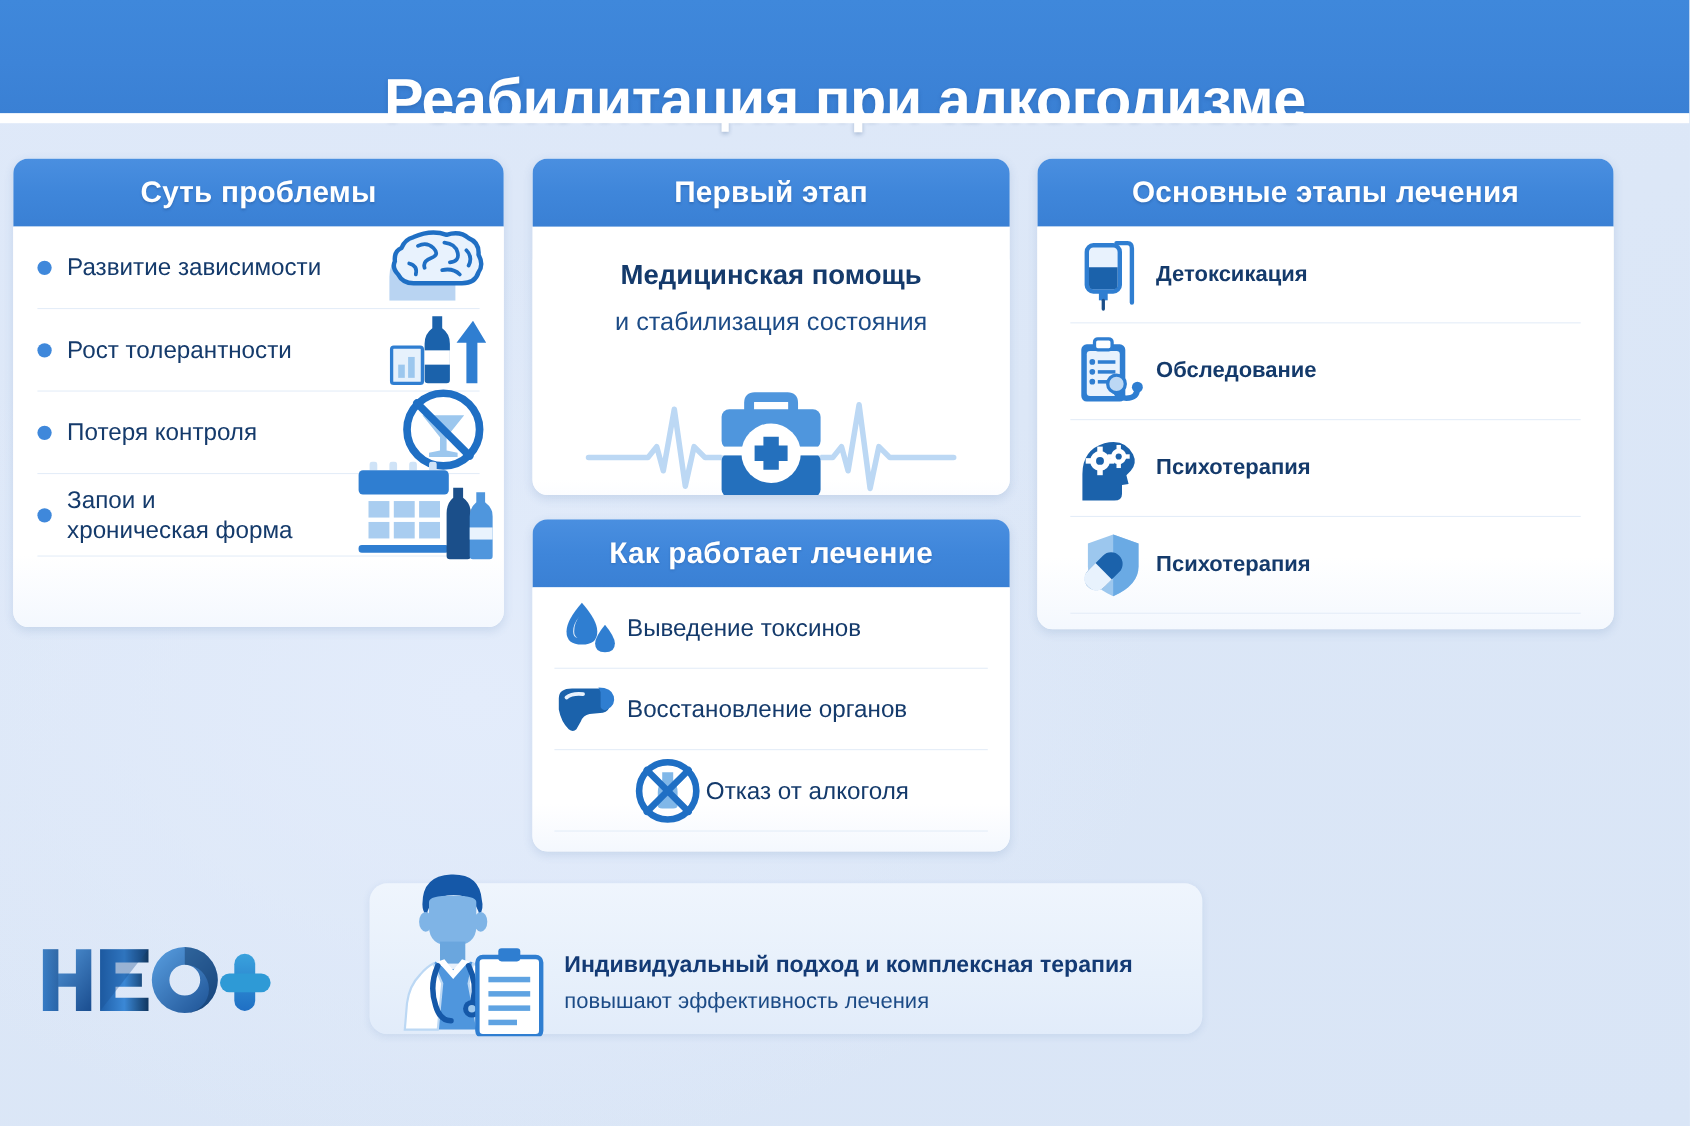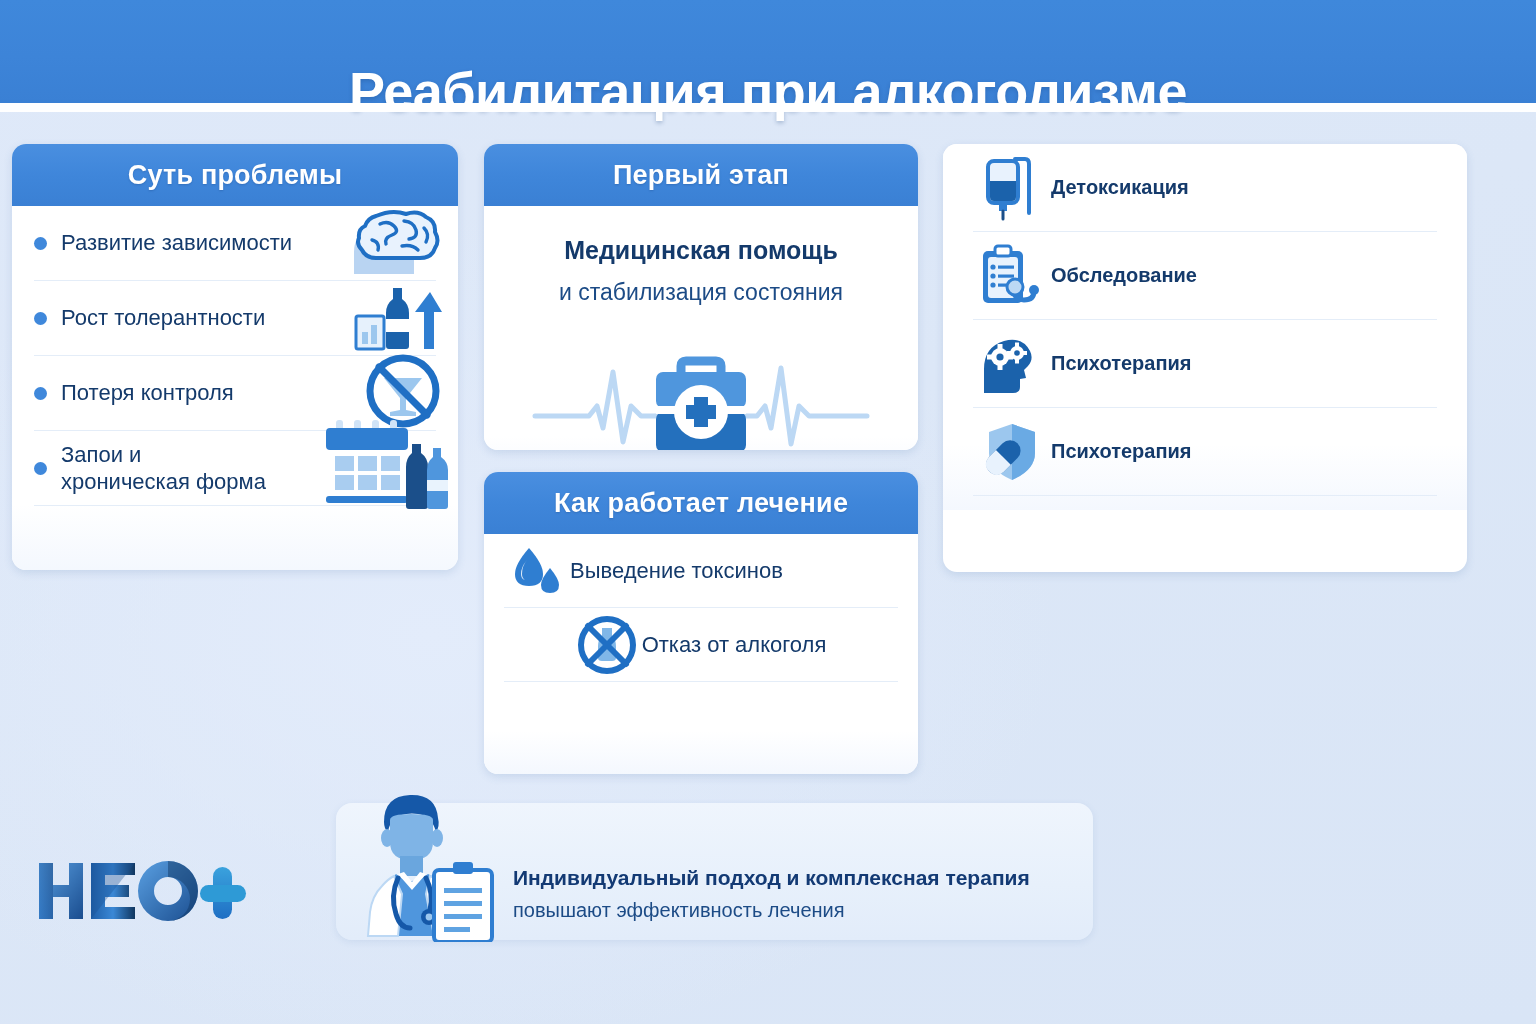--- a/index.html
+++ b/index.html
@@ -360,38 +360,51 @@
         <span class="how-icon">
           <svg width="52" height="50" viewBox="0 0 52 50">
             <path d="M20 2 Q34 18 34 28 Q34 40 20 40 Q6 40 6 28 Q6 18 20 2 Z" fill="#2f7ed1"></path>
             <path d="M13 28 Q13 20 18 14 Q12 21 12 28 Q12 33 16 34 Q13 32 13 28 Z" fill="#ffffff" opacity="0.85"></path>
             <path d="M41 22 Q50 33 50 39 Q50 47 41 47 Q32 47 32 39 Q32 33 41 22 Z" fill="#2f7ed1"></path>
           </svg>
         </span>
         <span class="how-label">Выведение токсинов</span>
       </div>
 
+      <div class="how-row">
+        <span class="how-icon">
+          <svg width="58" height="44" viewBox="0 0 58 44">
+            <path d="M2 12 Q2 3 14 3 L38 3 Q48 3 48 11 L48 18 Q48 24 42 25 L30 26 Q24 27 22 33 L18 40 Q15 43 11 40 Q4 33 2 22 Z" fill="#1b62ab"></path>
+            <path d="M38 2 Q50 2 52 10 Q54 18 46 22 Q42 24 40 20 L40 6 Z" fill="#2f7ed1"></path>
+            <path d="M9 11 Q14 7 24 8" fill="none" stroke="#e8f2fd" stroke-width="3.5" stroke-linecap="round"></path>
+          </svg>
+        </span>
+        <span class="how-label">Восстановление органов</span>
+      </div>
 
       <div class="how-row">
         <span class="how-icon" style="flex:0 0 56px">
           <svg width="62" height="62" viewBox="0 0 62 62">
             <circle cx="31" cy="31" r="26" fill="none" stroke="#1f6fc4" stroke-width="6"></circle>
 
             <path d="M26 14 L36 14 L36 22 Q40 26 40 32 L40 44 Q40 47 36 47 L26 47 Q22 47 22 44 L22 32 Q22 26 26 22 Z" fill="#6aaae4" opacity="0.85"></path>
             <line x1="12" y1="12" x2="50" y2="50" stroke="#1f6fc4" stroke-width="6" stroke-linecap="round"></line>
             <line x1="50" y1="12" x2="12" y2="50" stroke="#1f6fc4" stroke-width="6" stroke-linecap="round"></line>
           </svg>
         </span>
         <span class="how-label">Отказ от алкоголя</span>
       </div>
 
     </div>
   </div>
 
   <div class="card" id="card-stages">
+    <div class="card-head">
+      <div class="card-head-title">Основные этапы лечения</div>
+    </div>
     <div class="card-body">
 
       <div class="stage-row">
         <span class="stage-icon">
           <svg width="56" height="66" viewBox="0 0 56 66">
             <path d="M34 4 L44 4 Q48 4 48 9 L48 58" fill="none" stroke="#2f7ed1" stroke-width="4" stroke-linecap="round"></path>
             <rect x="7" y="6" width="30" height="42" rx="6" fill="#e8f2fd" stroke="#2f7ed1" stroke-width="4"></rect>
             <path d="M9 26 L35 26 L35 42 Q35 46 31 46 L13 46 Q9 46 9 42 Z" fill="#1b62ab"></path>
             <rect x="18" y="48" width="8" height="8" fill="#2f7ed1"></rect>
             <path d="M22 56 L22 64" stroke="#1b4f8a" stroke-width="3" stroke-linecap="round"></path>

